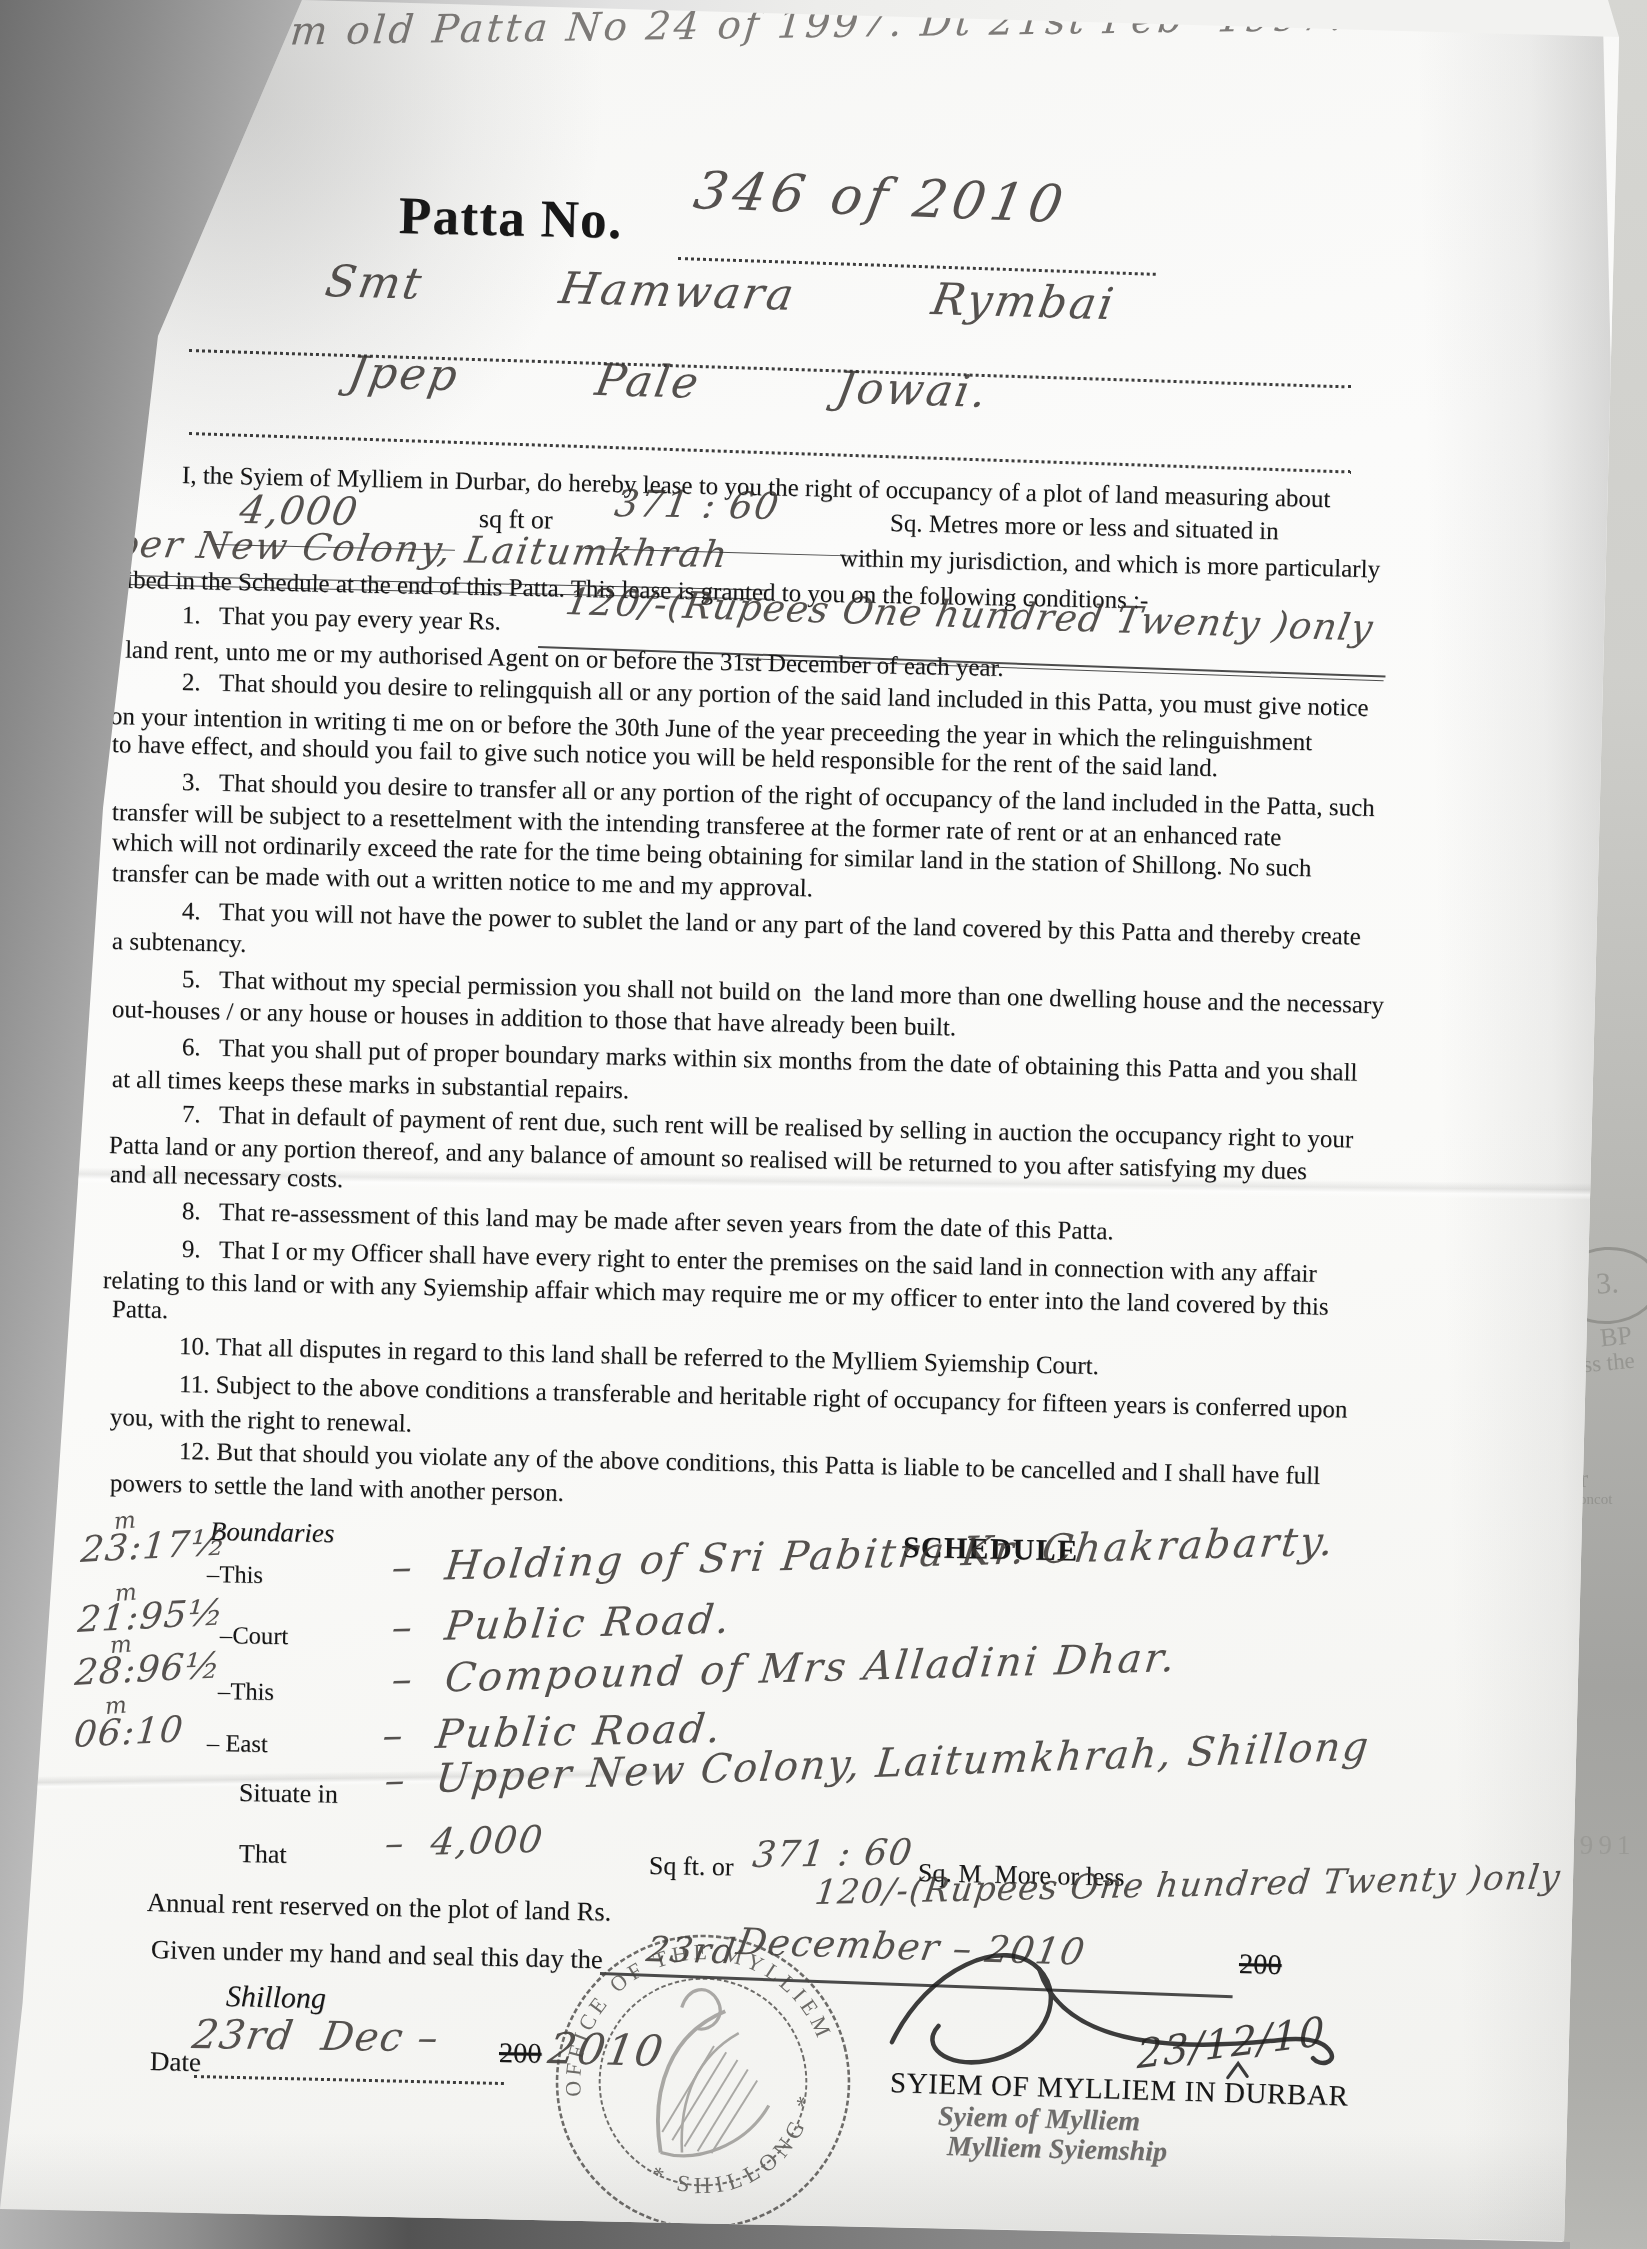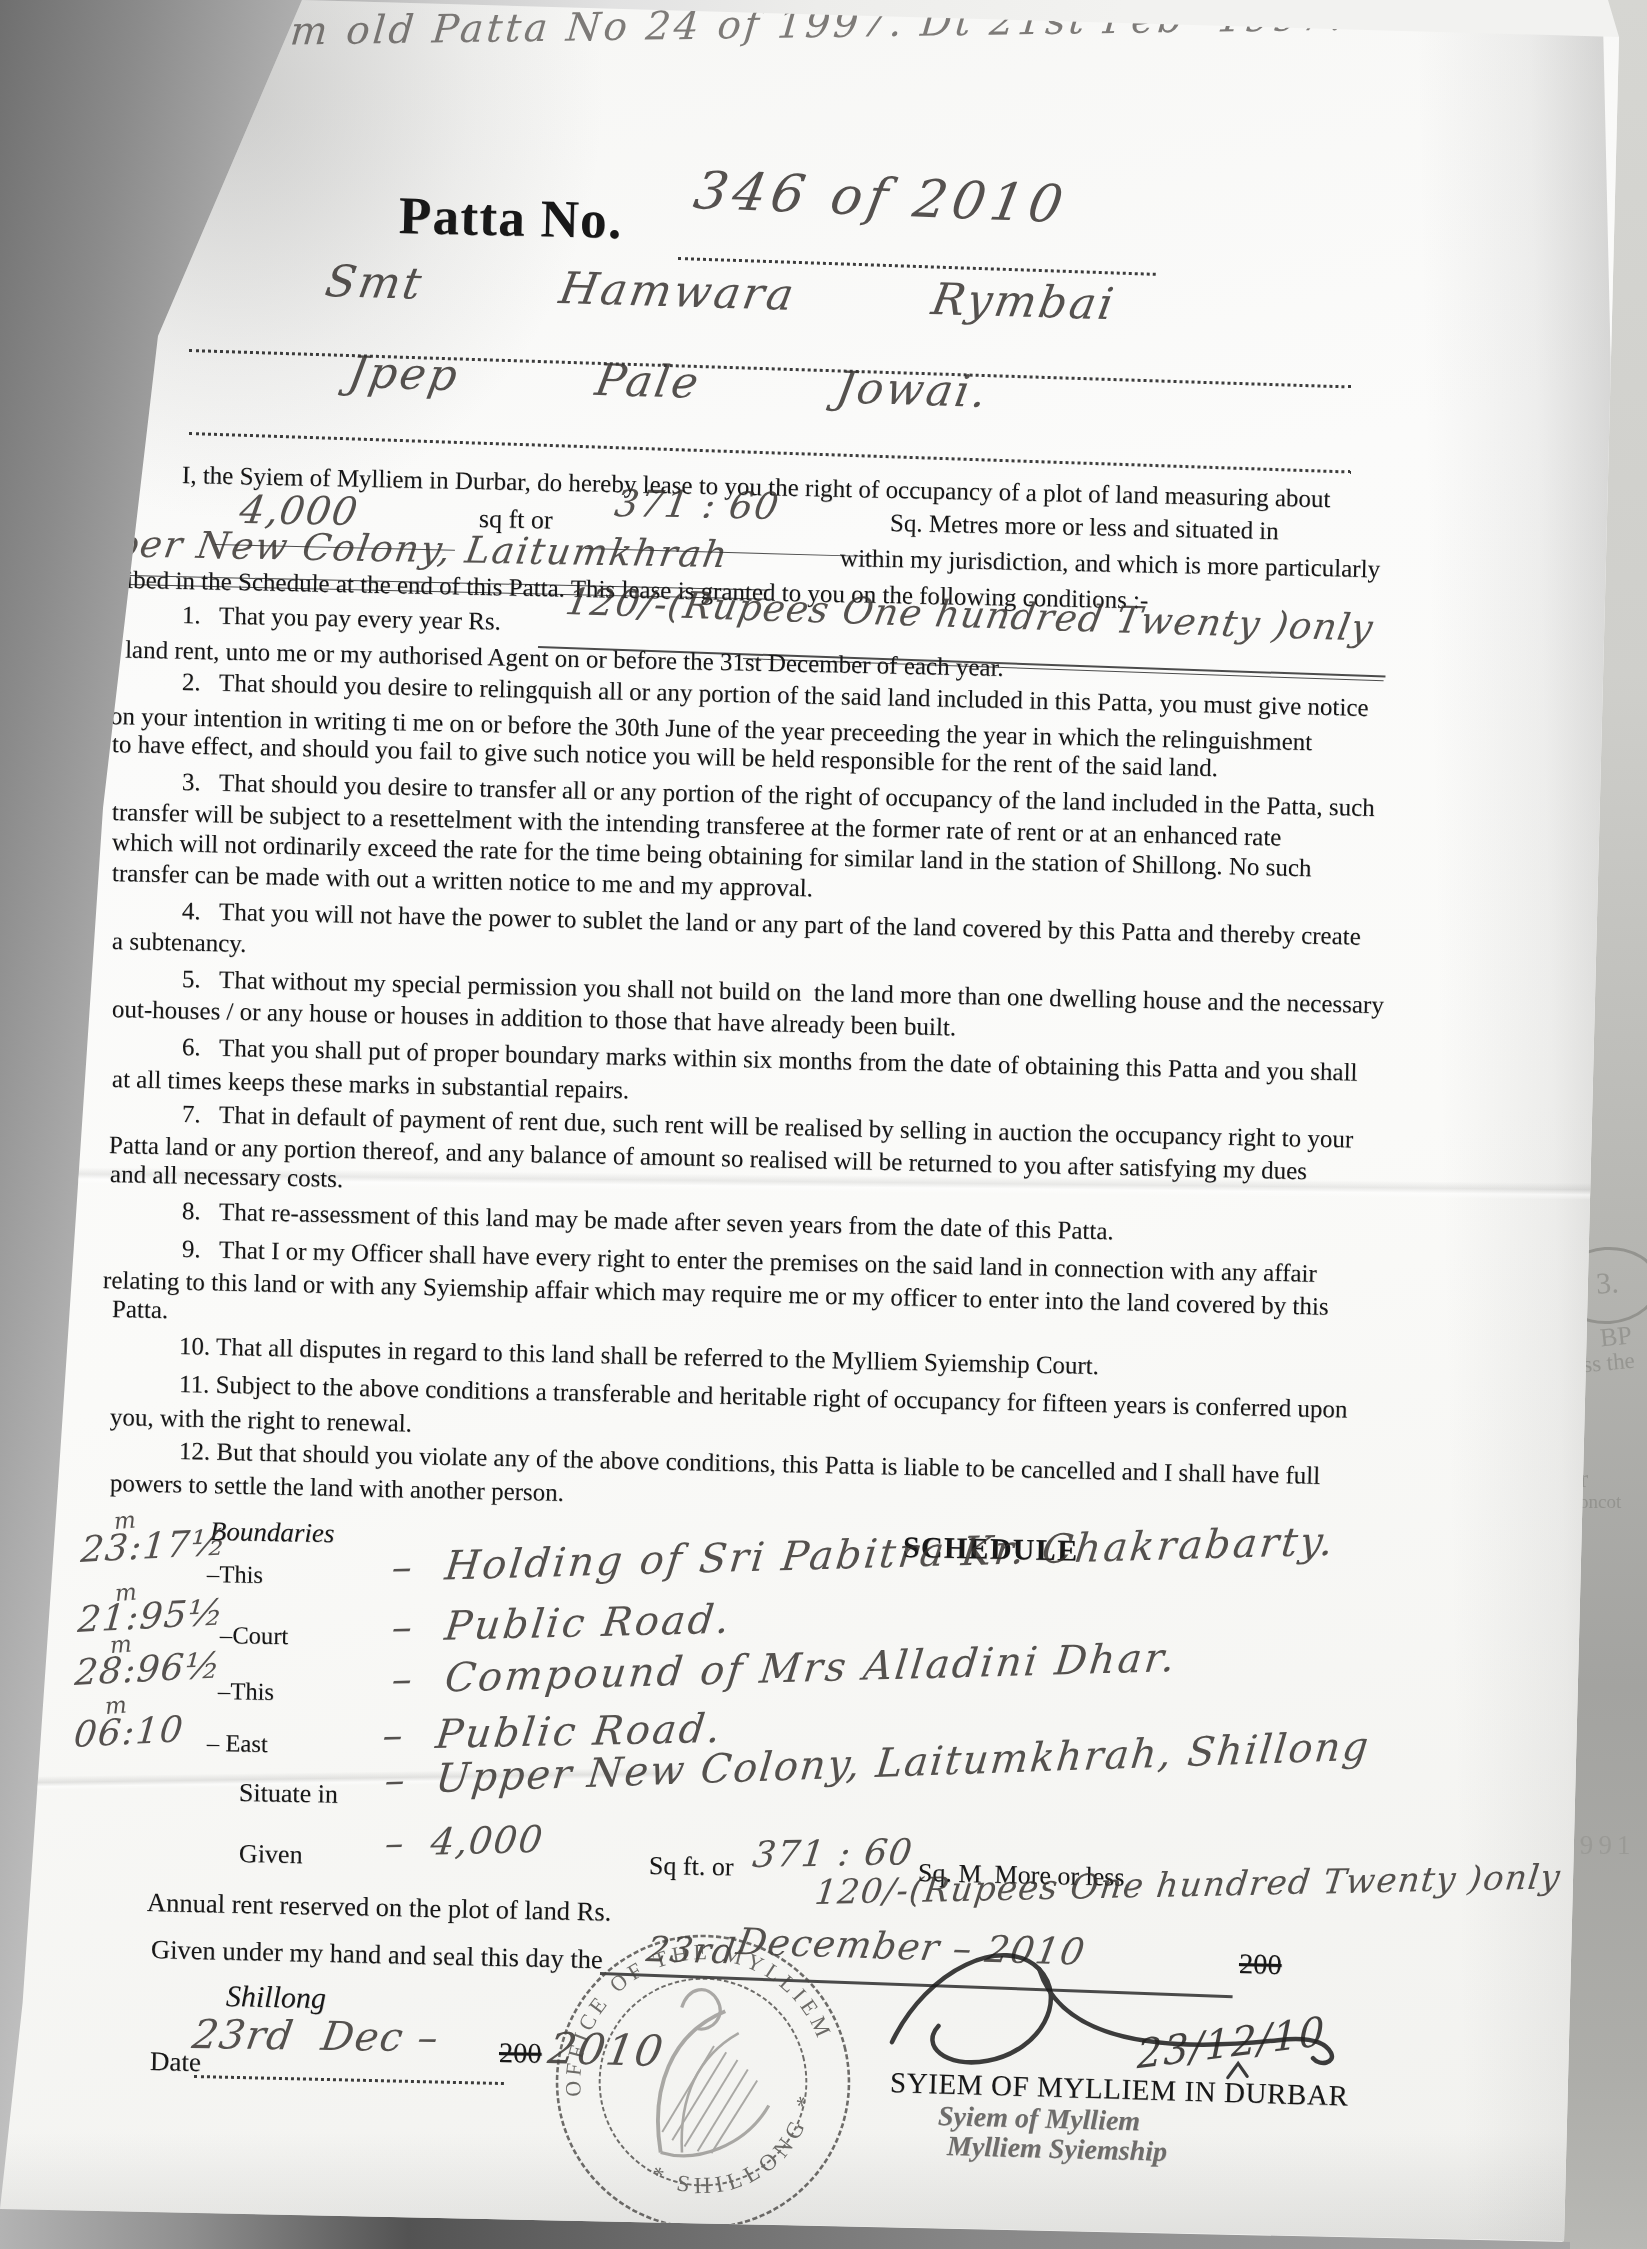--- a/index.html
+++ b/index.html
@@ -32,21 +32,21 @@
 <body>
 
 <div id="canvas">
   <div class="bg-left"></div>
 
   <div class="second-page">
     <div class="frag" style="left:1556px;top:1247px;font-size:30px;width:97px;height:71px;border:3.2px solid #7d7d78;border-radius:50%;text-align:center;line-height:65px;transform:rotate(-4deg);">3.</div>
     <div class="frag" style="left:1600px;top:1322px;font-size:26px;transform:rotate(-6deg);">BP</div>
     <div class="frag" style="left:1583px;top:1350px;font-size:23px;transform:rotate(-5deg);">ss the</div>
     <div class="frag" style="left:1569px;top:1465px;font-size:24.6px;">er</div>
-    <div class="frag" style="left:1579px;top:1491px;font-size:19px;">oncot</div>
+    <div class="frag" style="left:1579px;top:1491px;font-size:15px;">oncot</div>
     <div class="frag" style="left:1561px;top:1830px;font-size:27px;letter-spacing:5.2px;opacity:.35;">1991</div>
   </div>
 
   <div class="bottom-band"></div>
 
   <div class="paper">
 
     <div class="shade" style="inset:0;background:radial-gradient(ellipse 530px 614px at 233px 90px,rgba(105,105,105,.30),rgba(150,150,150,.12) 45%,transparent 70%);"></div>
     <div class="shade" style="left:1441px;top:0;width:187px;height:2250px;background:linear-gradient(to right,transparent,rgba(120,120,120,.10) 60%,rgba(85,85,85,.22) 100%);transform:rotate(-1.3deg);"></div>
     <div class="shade" style="left:0;top:2132px;width:1648px;height:110px;background:linear-gradient(to bottom,transparent,rgba(110,110,110,.14));"></div>
@@ -139,21 +139,21 @@
     <div class="hw" style="left:392px;top:1658px;font-size:40px;letter-spacing:2.6px;transform:rotate(-1.6deg) skewX(-8deg);">–  Compound of Mrs Alladini Dhar.</div>
 
     <div class="hw" style="left:105px;top:1694px;font-size:23px;transform:rotate(-4deg);">m</div>
     <div class="hw" style="left:74px;top:1716px;font-size:36px;transform:rotate(-3deg) skewX(-8deg);">06:10</div>
     <div class="p" style="left:207px;top:1729px;font-size:24.6px;transform:rotate(1deg);">– East</div>
     <div class="hw" style="left:383px;top:1714px;font-size:40px;letter-spacing:2.6px;transform:rotate(-1.2deg) skewX(-8deg);">–  Public Road.</div>
 
     <div class="p" style="left:239px;top:1778px;font-size:26px;transform:rotate(1deg);">Situate in</div>
     <div class="hw" style="left:385px;top:1759px;font-size:40px;letter-spacing:1.9px;transform:rotate(-2deg) skewX(-8deg);">–  Upper New Colony, Laitumkhrah, Shillong</div>
 
-    <div class="p" style="left:239px;top:1839px;font-size:26px;transform:rotate(1deg);">Given</div>
+    <div class="p" style="left:239px;top:1839px;font-size:26px;transform:rotate(1deg);">That</div>
     <div class="hw" style="left:385px;top:1825px;font-size:37px;transform:rotate(-1.5deg) skewX(-8deg);">–  4,000</div>
     <div class="p" style="left:649px;top:1851px;font-size:26px;transform:rotate(1deg);">Sq ft. or</div>
     <div class="hw" style="left:753px;top:1836px;font-size:36px;transform:rotate(-1deg) skewX(-8deg);">371 : 60</div>
     <div class="p" style="left:918px;top:1858px;font-size:26px;transform:rotate(1.3deg);">Sq. M  More or less</div>
 
     <div class="p" style="left:147px;top:1888px;font-size:26.5px;transform:rotate(1.2deg);">Annual rent reserved on the plot of land Rs.</div>
     <div class="hw" style="left:815px;top:1875px;font-size:34px;transform:rotate(-1.2deg) skewX(-8deg);">120/-(Rupees One hundred Twenty )only</div>
 
     <div class="p" style="left:151px;top:1935px;font-size:26.5px;transform:rotate(1.3deg);">Given under my hand and seal this day the</div>
     <div class="hw" style="left:647px;top:1931px;font-size:35px;transform:rotate(1.5deg) skewX(-8deg);">23rd</div>

